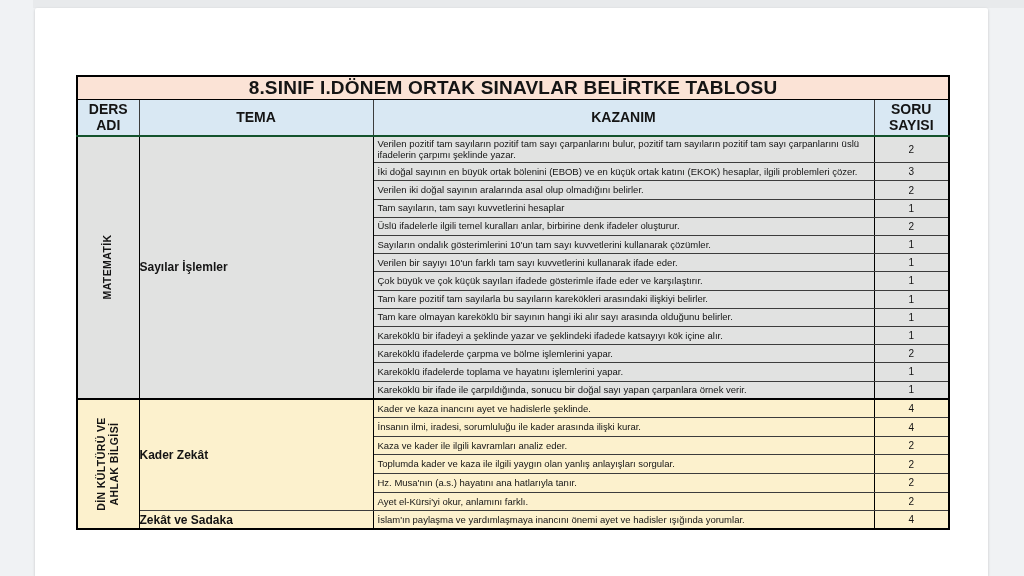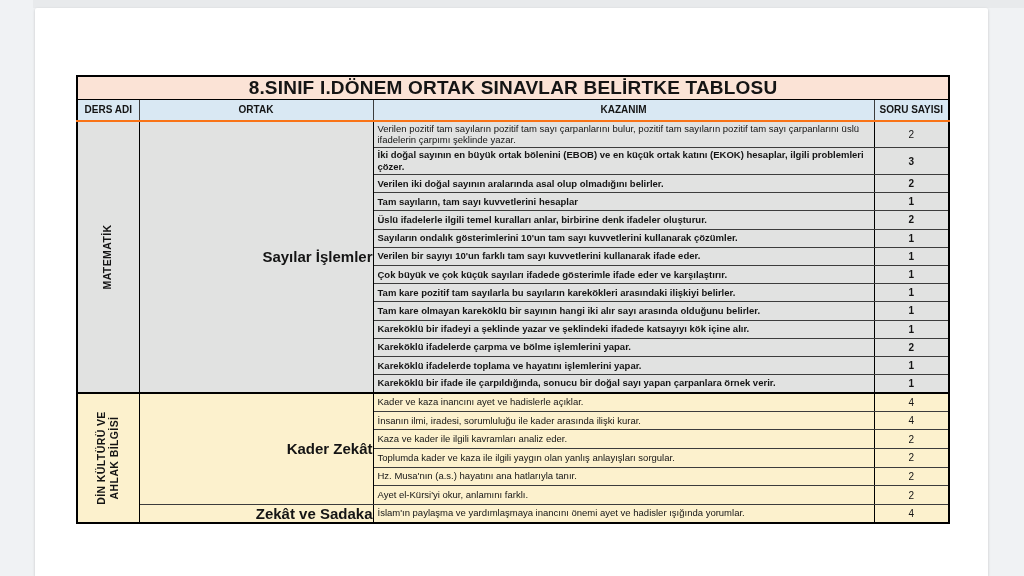--- a/index.html
+++ b/index.html
@@ -34,47 +34,47 @@
 
   th.title-cell {
     background: var(--title-bg, #fbe3d6);
     height: 22px;
     font-size: 19px; font-weight: bold; letter-spacing: 0.2px;
     text-align: center; vertical-align: middle;
     border-bottom: 1px solid #000;
   }
   tr.col-header th {
     background: var(--header-bg, #d9e8f3);
-    height: 21px;
-    font-size: 10px; font-weight: bold;
-    text-align: center; vertical-align: middle;
-    border-bottom: 2px solid #f97316;
-  }
-
-  tr.r-math       { height: 18.2px; font-weight: bold; }
+    height: 36px;
+    font-size: 14px; font-weight: bold;
+    text-align: center; vertical-align: middle;
+    border-bottom: 2px solid #14532d;
+  }
+
+  tr.r-math       { height: 18.2px; }
   tr.r-math-first { height: 27px; }
   tr.r-din        { height: 18.6px; }
   tr.sec-start td { border-top: 2px solid #000; }
 
   td.ders-cell {
     position: relative;
     border-right: 1.5px solid #000;
     text-align: center; vertical-align: middle;
   }
   td.ders-cell .vert {
     position: absolute; left: 50%; top: 50%;
     transform: translate(-50%, -50%) rotate(-90deg);
     font-size: 10.5px; font-weight: bold; letter-spacing: 0.4px;
     white-space: pre-line; text-align: center; line-height: 1.25;
     width: 200px;
   }
   td.tema-cell {
     border-right: 1.5px solid #000;
-    font-size: 15px; font-weight: bold;
-    text-align: right; vertical-align: middle; margin-top: 32px;
+    font-size: 12px; font-weight: bold;
+    text-align: left; vertical-align: middle; margin-top: 32px;
   }
   td.kazanim-cell {
     font-size: 9.5px; line-height: 1.25;
     padding: 1px 4px;
     text-align: left; vertical-align: middle;
     border-right: 1.5px solid #000;
   }
   td.soru-cell {
     font-size: 10px;
     text-align: center; vertical-align: middle;
@@ -95,21 +95,21 @@
           <col style="width:234px">
           <col style="width:501px">
           <col style="width:75px">
       </colgroup>
       <thead>
         <tr>
           <th class="title-cell" colspan="4">8.SINIF I.DÖNEM ORTAK SINAVLAR BELİRTKE TABLOSU</th>
         </tr>
         <tr class="col-header">
           <th>DERS ADI</th>
-          <th>ORTAK</th>
+          <th>TEMA</th>
           <th>KAZANIM</th>
           <th>SORU SAYISI</th>
         </tr>
       </thead>
       <tbody>
           <tr class="sec0 r-math-first">
             <td rowspan="14" class="ders-cell">
               <div class="vert">MATEMATİK</div>
             </td>
             <td rowspan="14" class="tema-cell">Sayılar İşlemler</td>
@@ -167,21 +167,21 @@
           <tr class="sec0 r-math">
             <td class="kazanim-cell">Kareköklü bir ifade ile çarpıldığında, sonucu bir doğal sayı yapan çarpanlara örnek verir.</td>
             <td class="soru-cell">1</td>
           </tr>
           <tr class="sec1 r-din sec-start">
             <td rowspan="7" class="ders-cell">
               <div class="vert" style="width: 140px;">DİN KÜLTÜRÜ VE
 AHLAK BİLGİSİ</div>
             </td>
             <td rowspan="6" class="tema-cell">Kader Zekât</td>
-            <td class="kazanim-cell">Kader ve kaza inancını ayet ve hadislerle açıklar.</td>
+            <td class="kazanim-cell">Kader ve kaza inancını ayet ve hadislerle şeklinde.</td>
             <td class="soru-cell">4</td>
           </tr>
           <tr class="sec1 r-din">
             <td class="kazanim-cell">İnsanın ilmi, iradesi, sorumluluğu ile kader arasında ilişki kurar.</td>
             <td class="soru-cell">4</td>
           </tr>
           <tr class="sec1 r-din">
             <td class="kazanim-cell">Kaza ve kader ile ilgili kavramları analiz eder.</td>
             <td class="soru-cell">2</td>
           </tr>

